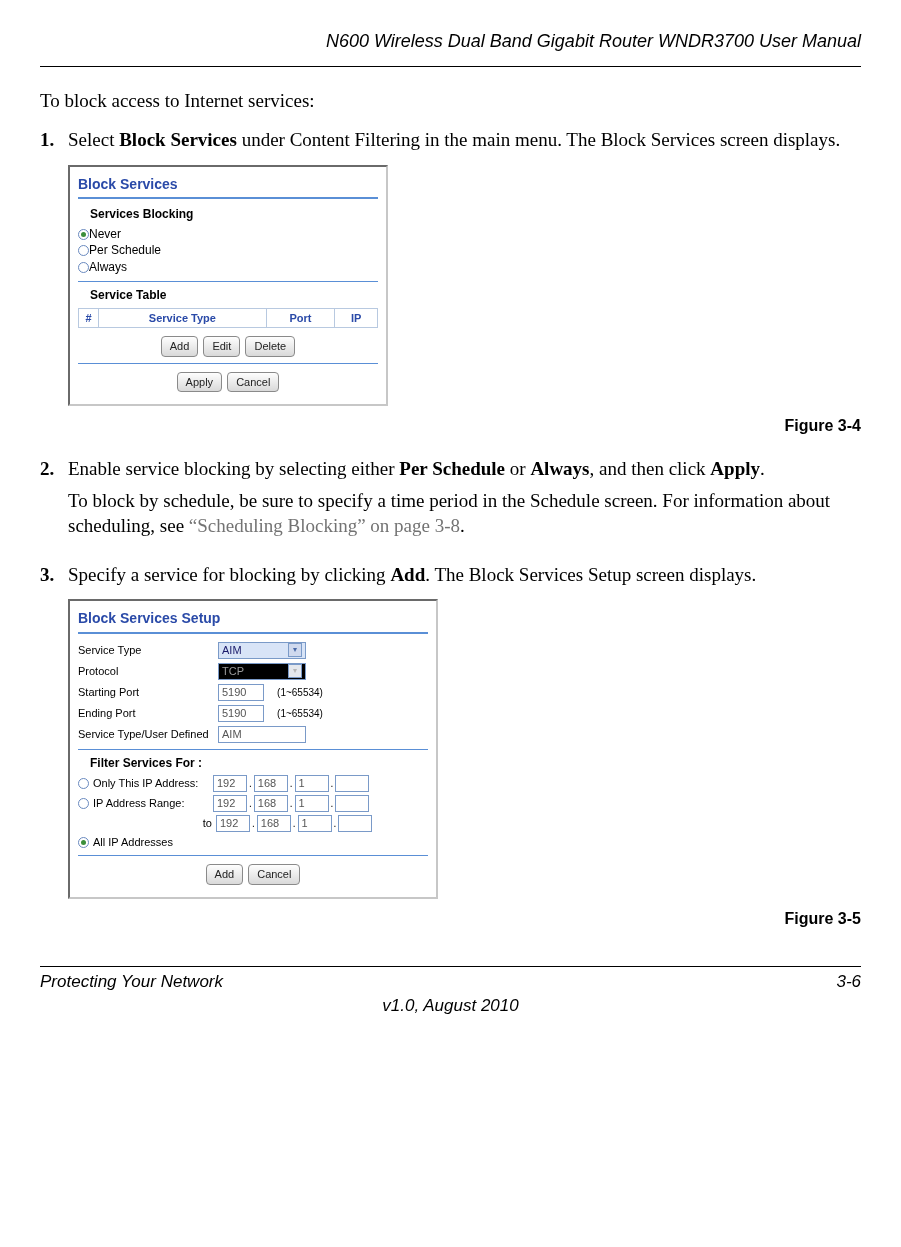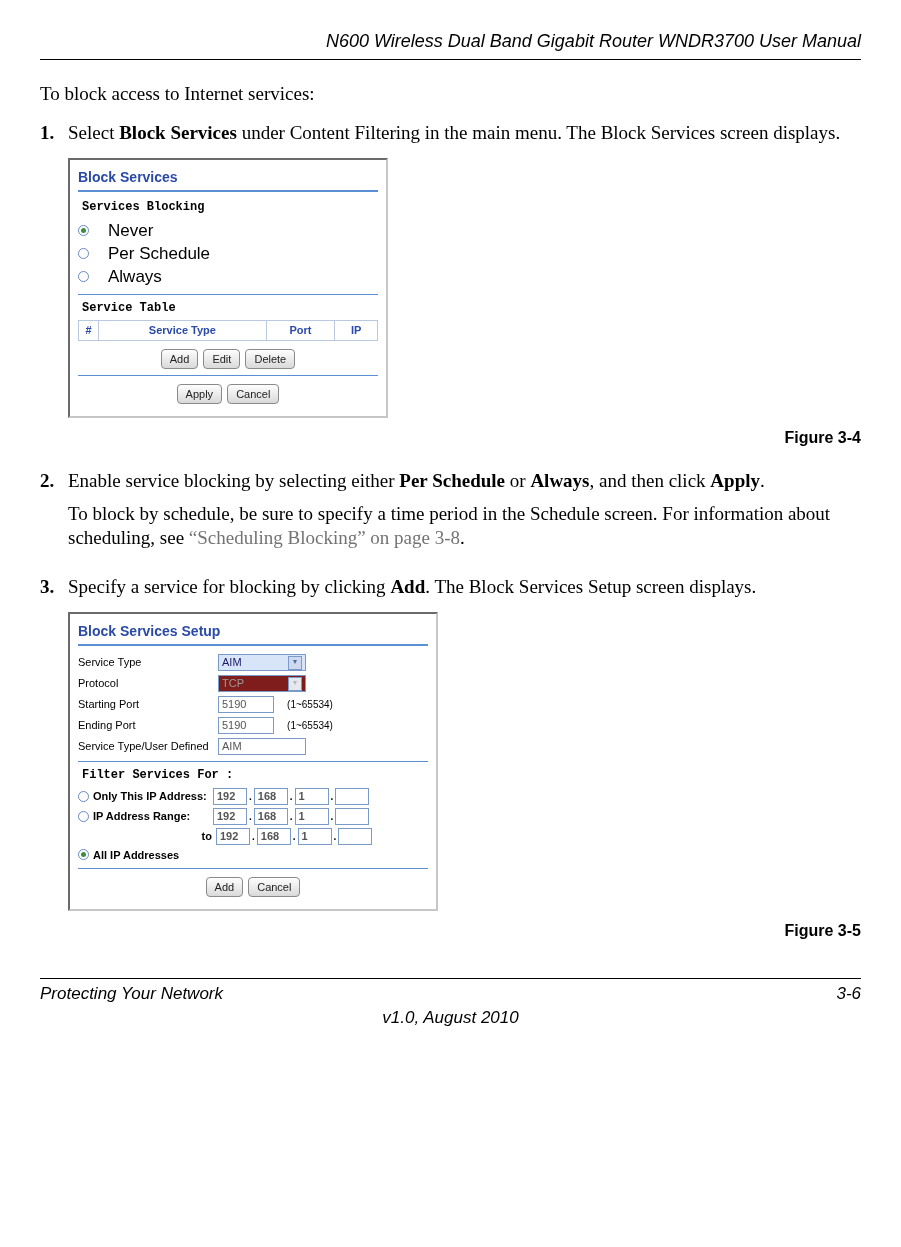--- a/index.html
+++ b/index.html
@@ -10,21 +10,21 @@
     margin: 0;
     padding: 30px 40px 20px 40px;
     width: 901px;
     line-height: 1.3;
   }
   .running-head {
     font-style: italic;
     font-family: Arial, Helvetica, sans-serif;
     font-size: 18px;
     text-align: right;
-    padding-bottom: 6px;
+    padding-bottom: 13px;
     border-bottom: 1.5px solid #000;
     margin-bottom: 22px;
   }
   .intro { margin: 16px 0 14px 0; }
   ol.steps { list-style: none; padding: 0; margin: 0; }
   ol.steps > li { display: flex; margin: 0 0 12px 0; }
   ol.steps > li > .num {
     font-weight: bold;
     width: 28px;
     flex: 0 0 28px;
@@ -51,22 +51,22 @@
   .shot1 { width: 320px; padding: 4px 8px 8px 8px; }
   .shot2 { width: 370px; padding: 4px 8px 8px 8px; }
   .panel-title {
     color: #2a4aa8;
     font-weight: bold;
     font-size: 14px;
     padding: 4px 0 2px 0;
   }
   .hr-blue { border: 0; border-top: 2px solid #5a8fd6; margin: 2px 0 8px 0; }
   .hr-thin { border: 0; border-top: 1px solid #5a8fd6; margin: 6px 0; }
-  .section-label { font-weight: bold; font-size: 12px; margin: 4px 4px; font-family: Liberation Mono, monospace; }
-  .radio-row { display: flex; align-items: center; gap: 19px; margin: 1px 0; font-size: 17px; }
+  .section-label { font-weight: bold; font-size: 12px; margin: 4px 12px; }
+  .radio-row { display: flex; align-items: center; gap: 0; margin: 1px 0; font-size: 12px; }
   .radio {
     width: 11px; height: 11px; border: 1px solid #6a8abf; border-radius: 50%;
     display: inline-flex; align-items: center; justify-content: center;
     background: #fff;
   }
   .radio.checked::after {
     content: ""; width: 5px; height: 5px; border-radius: 50%; background: #3b8f3b;
   }
   table.svc {
     width: 100%; border-collapse: collapse; font-size: 11px; margin-top: 2px;
@@ -103,28 +103,28 @@
   .sel {
     width: 88px; justify-content: space-between;
     background: #d8e4f7;
     color: #1a1a6a;
   }
   .sel .arrow {
     width: 14px; height: 14px; background: #cfd9ee; border: 1px solid #7a9ac8;
     display: inline-flex; align-items: center; justify-content: center;
     font-size: 8px; color: #4a6aa8;
   }
-  .sel.dis { background: #7f1d1d; color: #9a9a9a; }
+  .sel.dis { background: #000000; color: #9a9a9a; }
   .sel.dis .arrow { background: #e5e8ed; color:#b7b7b7;}
-  .txt { width: 56px; }
+  .txt { width: 46px; }
   .txt.wide { width: 88px; }
   .hint { font-size: 10px; margin-left: 10px; }
   .ip-set { display: inline-flex; align-items: center; gap: 2px; }
   .ip-set .dot { font-size: 10px; }
-  .filter-row { display: flex; align-items: center; gap: 4px; margin: 3px 0; font-size: 11px; font-weight: bold; }
+  .filter-row { display: flex; align-items: center; gap: 4px; margin: 3px 0; font-size: 11px; }
   .sublabel { width: 116px; }
   .note { margin-left: 28px; margin-top: 8px; margin-bottom: 12px; }
   a.xref { color: #737373; text-decoration: none; }
   .footer {
     border-top: 1.5px solid #000;
     margin-top: 36px;
     padding-top: 4px;
     font-family: Arial, Helvetica, sans-serif;
     font-size: 17px;
   }

